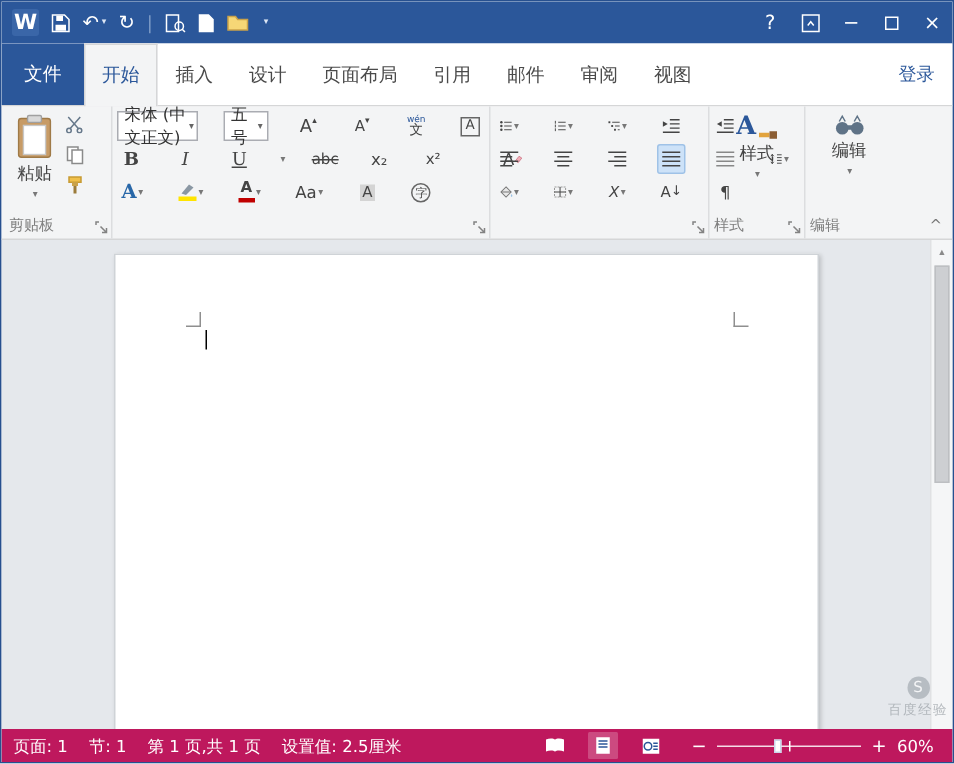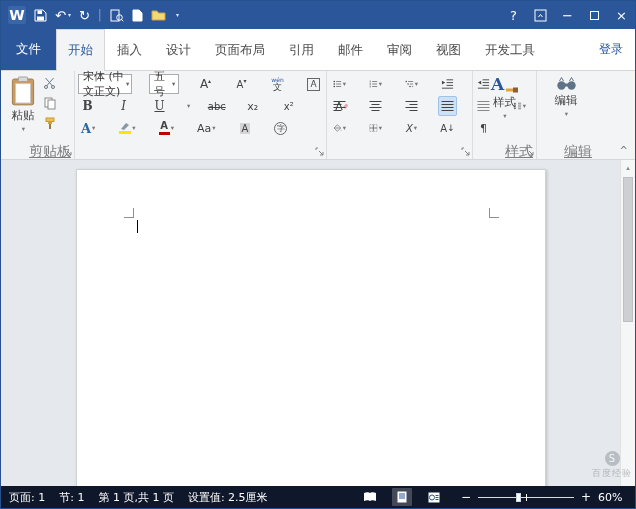--- a/index.html
+++ b/index.html
@@ -25,21 +25,21 @@
   .file-tab{background:#2b579a;color:#fff;padding:0 15px;display:flex;align-items:center;}
   .tab{padding:0 11px;display:flex;align-items:center;color:#4a4a4a;border:1px solid transparent;border-bottom:none;}
   .tab.active{color:#2b579a;background:#f3f4f5;border-color:#d5d6d7;margin-bottom:-1px;}
   .signin{margin-left:auto;color:#2b579a;padding:12px 12px;display:flex;align-items:center;font-size:12px;}
 
   
   .ribbon{flex:0 0 89px;background:#f3f4f5;border-bottom:1px solid #d5d6d7;display:flex;position:relative;padding-left:2px;}
   .group{display:flex;flex-direction:column;border-right:1px solid #dcdddf;position:relative;padding:2px 3px 1px;}
   .gbody{flex:1;display:flex;}
   .gcol{display:flex;flex-direction:column;}
-  .glabel{flex:0 0 14px;text-align:right;font-size:14px;color:#7e7e7e;line-height:14px;text-decoration:underline;}
+  .glabel{flex:0 0 14px;text-align:left;font-size:10px;color:#7e7e7e;line-height:14px;}
   .launcher{position:absolute;right:1px;bottom:2px;width:11px;height:11px;display:flex;align-items:center;justify-content:center;}
   .frow{display:flex;align-items:center;height:22px;gap:17px;}
   .sb{height:20px;min-width:19px;padding:0 2px;display:inline-flex;align-items:center;justify-content:center;color:#444;font-size:12px;border:1px solid transparent;border-radius:2px;background:transparent;}
   .sb svg{display:block;}
   .sb.sel{background:#cde2f8;border-color:#9fc2e7;}
   .dd{font-size:6.5px;color:#777;margin-left:1px;}
   .combo{height:20px;background:#fff;border:1px solid #aaacb2;display:flex;align-items:center;font-size:11px;color:#333;padding-left:4px;}
   .combo .cdd{margin-left:auto;width:13px;height:100%;display:flex;align-items:center;justify-content:center;font-size:6.5px;color:#666;}
   .bigbtn{display:flex;flex-direction:column;align-items:center;justify-content:flex-start;padding:3px 5px 0;color:#444;font-size:11.5px;gap:2px;}
   .serif{font-family:"DejaVu Serif","Liberation Serif",serif;}
@@ -54,21 +54,21 @@
   .crop.tr{left:412px;top:38px;border-left:1px solid #8f8f8f;border-bottom:1px solid #8f8f8f;}
   .caret{position:absolute;left:60px;top:50px;width:1px;height:13px;background:#000;}
   .vscroll{position:absolute;right:0;top:0;bottom:0;width:15px;background:#f5f6f7;border-left:1px solid #e0e1e3;}
   .sb-up{height:15px;display:flex;align-items:center;justify-content:center;font-size:7px;color:#8a8a8a;}
   .sb-thumb{position:absolute;left:2px;right:2px;top:17px;height:145px;background:#cdcfd2;border:1px solid #bdbfc2;}
   .watermark{position:absolute;right:3px;bottom:6px;display:flex;flex-direction:column;align-items:center;opacity:.6;z-index:5;gap:1px;}
   .wm-logo{width:15px;height:15px;border-radius:50%;background:#9aa1a8;color:#fff;font-size:10px;display:flex;align-items:center;justify-content:center;}
   .wm-text{font-size:9px;color:#8e959b;letter-spacing:1px;}
 
   
-  .statusbar{flex:0 0 22px;background:#0f172a;color:#fff;display:flex;align-items:center;font-size:11px;}
+  .statusbar{flex:0 0 22px;background:#be185d;color:#fff;display:flex;align-items:center;font-size:11px;}
   .st-left{display:flex;gap:14px;padding-left:8px;white-space:nowrap;}
   .st-item{display:flex;align-items:center;}
   .st-right{margin-left:auto;display:flex;align-items:center;gap:5px;padding-right:7px;}
   .viewbtns{display:flex;gap:12px;margin-right:10px;}
   .vb{width:20px;height:18px;display:flex;align-items:center;justify-content:center;border-radius:1px;}
   .vb.cur{background:rgba(255,255,255,.22);}
   .zbtn{width:14px;text-align:center;font-size:12px;}
   .zslider{width:96px;height:16px;position:relative;}
   .zs-track{position:absolute;left:0;right:0;top:8px;height:1px;background:#fff;opacity:.85;}
   .zs-tick{position:absolute;left:50%;top:5px;width:1px;height:7px;background:#fff;}
@@ -150,21 +150,20 @@
   <div class="tabrow">
     <div class="file-tab">文件</div>
     <div class="tab active">开始</div>
     <div class="tab">插入</div>
     <div class="tab">设计</div>
     <div class="tab">页面布局</div>
     <div class="tab">引用</div>
     <div class="tab">邮件</div>
     <div class="tab">审阅</div>
     <div class="tab">视图</div>
-    <div class="tab">开发工具</div>
     <div class="signin">登录</div>
   </div>
 
   <div class="ribbon">
 
     <div class="group" style="width:72px">
       <div class="gbody">
         <div class="bigbtn">
           <svg width="24" height="30" viewBox="0 0 26 32">
               <rect x="1.5" y="3" width="23" height="28" rx="2" fill="#c79b66" stroke="#9f7a47"></rect>

